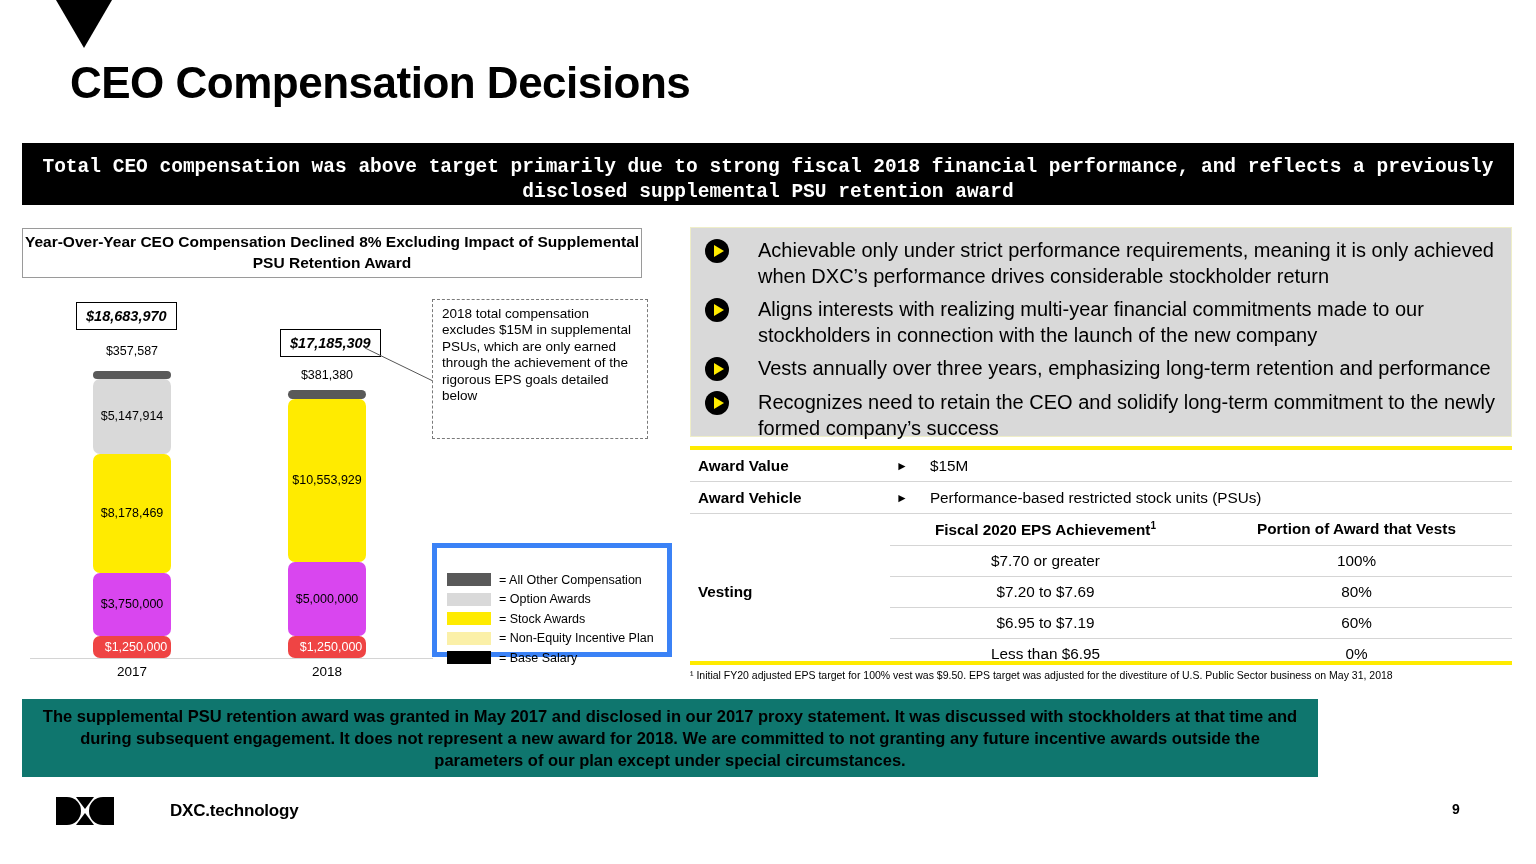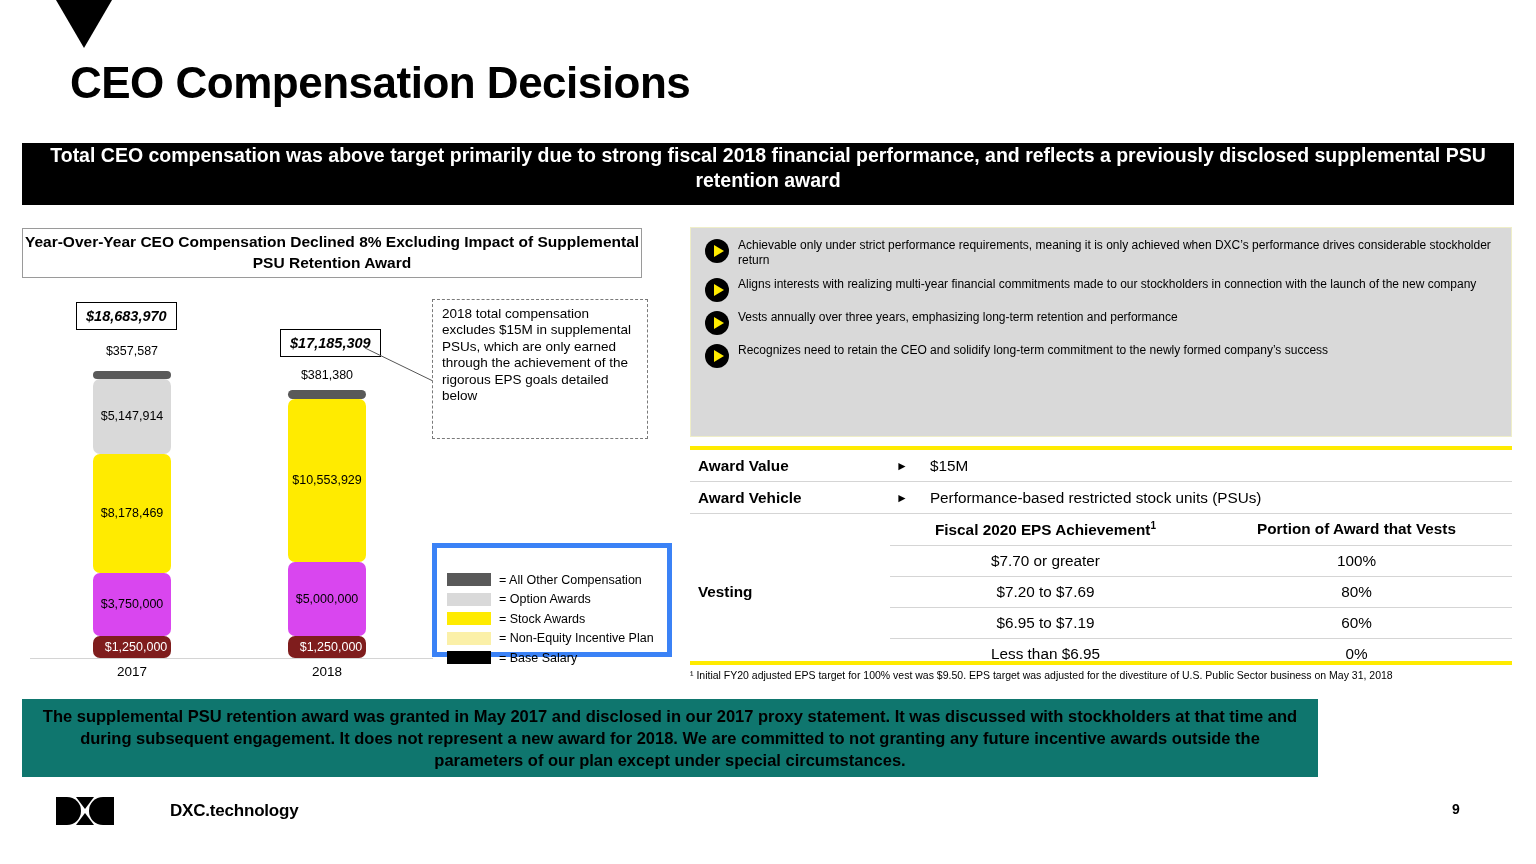--- a/index.html
+++ b/index.html
@@ -23,22 +23,22 @@
   .page-title{
     position:absolute;left:70px;top:60px;
     font-size:44px;font-weight:bold;letter-spacing:-0.5px;
     line-height:1.05;white-space:nowrap;
   }
 
   
   .black-banner{
     position:absolute;left:22px;top:143px;width:1492px;height:62px;
     background:#000;color:#fff;
-    display:flex;align-items:flex-start;justify-content:center;
-    text-align:center;padding:0 14px;box-sizing:border-box;
+    display:flex;align-items:flex-end;justify-content:center;
+    text-align:center;padding:0 14px;box-sizing:border-box;font-family:Liberation Mono, monospace;
   }
   .black-banner span{
     font-size:19.5px;font-weight:bold;line-height:1.28;
   }
 
   
   .chart-title-box{
     position:absolute;left:22px;top:228px;width:620px;height:50px;
     border:1px solid #9a9a9a;background:#fff;
     display:flex;align-items:center;justify-content:center;
@@ -57,21 +57,21 @@
   .bar{position:absolute;width:78px;}
   .seg{
     width:100%;box-sizing:border-box;
     display:flex;align-items:center;justify-content:center;
     font-size:12.5px;line-height:1;position:relative;border-radius:7px;
   }
   .seg-other{background:#595959;}
   .seg-option{background:#d9d9d9;color:#000;}
   .seg-stock{background:#ffeb00;color:#000;}
   .seg-nonequity{background:#d946ef;color:#000;}
-  .seg-base{background:#7f1d1d;color:#fff;padding-left:8px;}
+  .seg-base{background:#ef4444;color:#fff;padding-left:8px;}
 
   .top-label{
     position:absolute;width:160px;text-align:center;
     font-size:12.5px;color:#000;
   }
   .total-box{
     position:absolute;border:1.5px solid #000;background:#fff;
     padding:5px 9px;font-size:14.5px;font-weight:bold;font-style:italic;
     white-space:nowrap;
   }
@@ -108,21 +108,21 @@
     flex:0 0 auto;width:24px;height:24px;border-radius:50%;background:#000;
     display:flex;align-items:center;justify-content:center;margin-right:9px;margin-top:1px;
   }
   .bullet-icon .tri{
     width:0;height:0;
     border-top:6.5px solid transparent;
     border-bottom:6.5px solid transparent;
     border-left:10px solid #ffeb00;
     margin-left:3px;
   }
-  .bullet-text{font-size:12px;line-height:1.28;}
+  .bullet-text{font-size:20px;line-height:1.28;margin-left:20px;}
 
   .rule-yellow{position:absolute;left:690px;width:822px;height:4px;background:#ffeb00;}
 
   
   .award-table{position:absolute;left:690px;top:450px;width:822px;}
   .arow{display:flex;align-items:center;border-bottom:1px solid #d5d5d5;}
   .arow .lab{
     width:200px;flex:0 0 auto;font-size:15.3px;font-weight:bold;padding-left:8px;
     box-sizing:border-box;
   }

